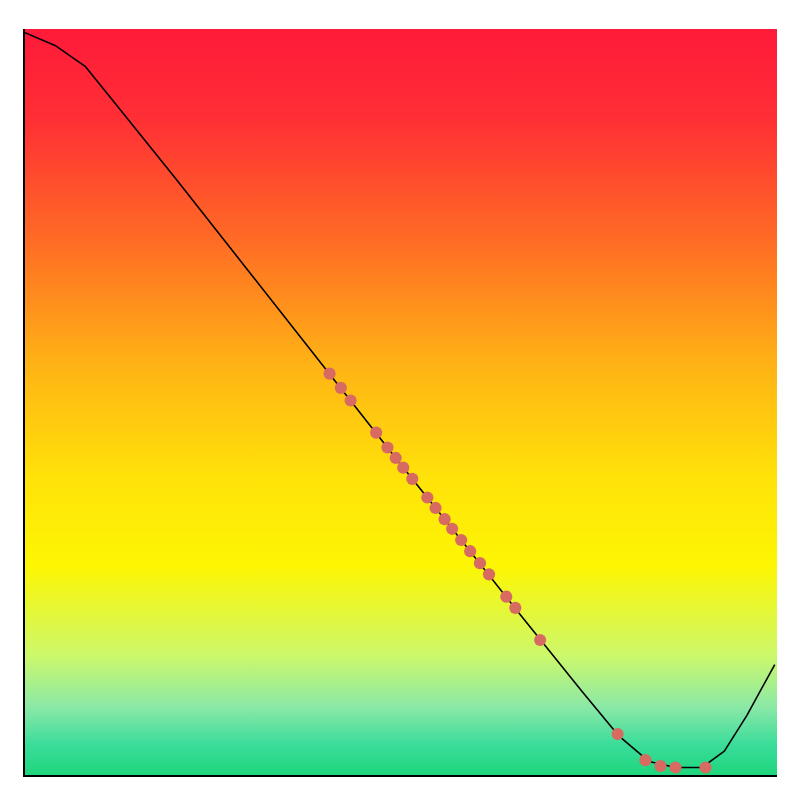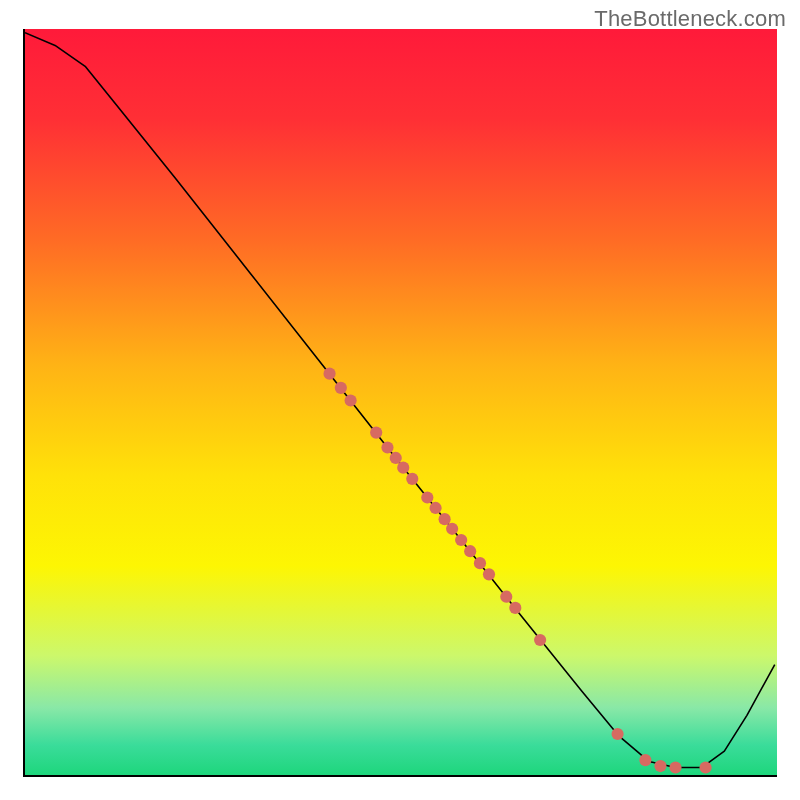--- a/index.html
+++ b/index.html
@@ -44,21 +44,20 @@
     top: 0;
     width: 100%;
     height: 100%;
   }
 </style>
 </head>
 <body>
 
 <div class="canvas">
 
-  <div class="watermark">TheBottleneck.com</div>
 
   <div class="plot-area">
     <svg class="chart-svg" viewBox="0 0 754 748" preserveAspectRatio="none">
       <defs>
         <linearGradient id="bg-grad" x1="0" y1="0" x2="0" y2="1">
 
         <stop offset="0%" stop-color="#ff1a3a"></stop>
             <stop offset="12%" stop-color="#ff2f35"></stop>
             <stop offset="28%" stop-color="#ff6a25"></stop>
             <stop offset="45%" stop-color="#ffb315"></stop>

